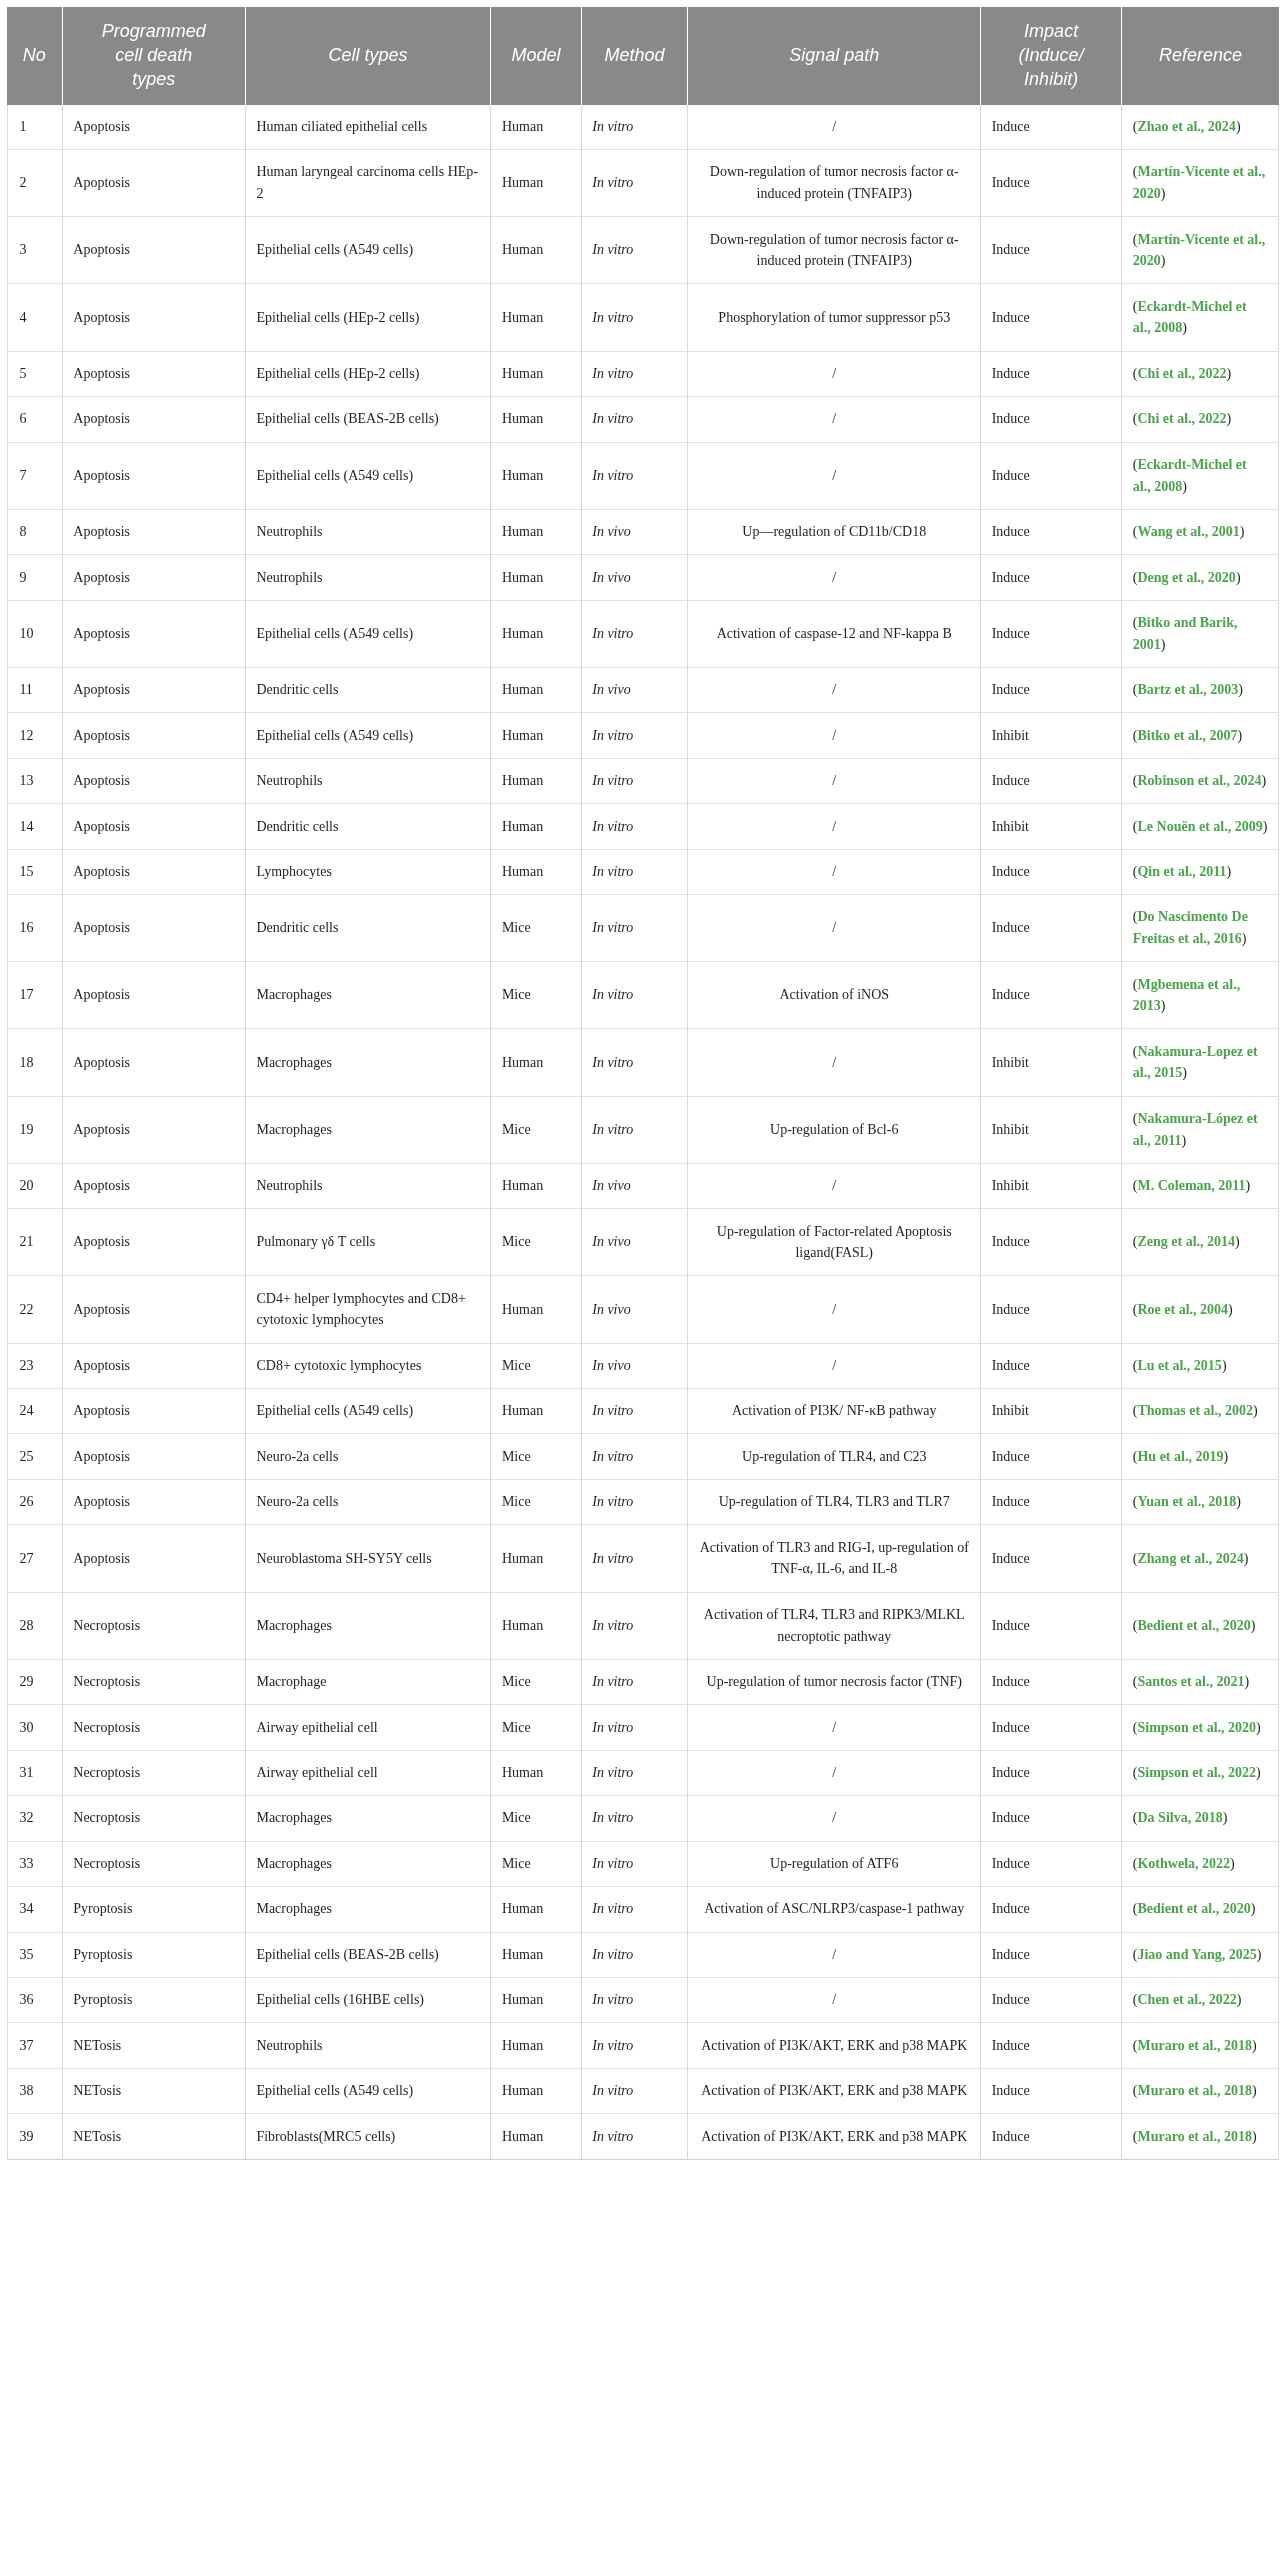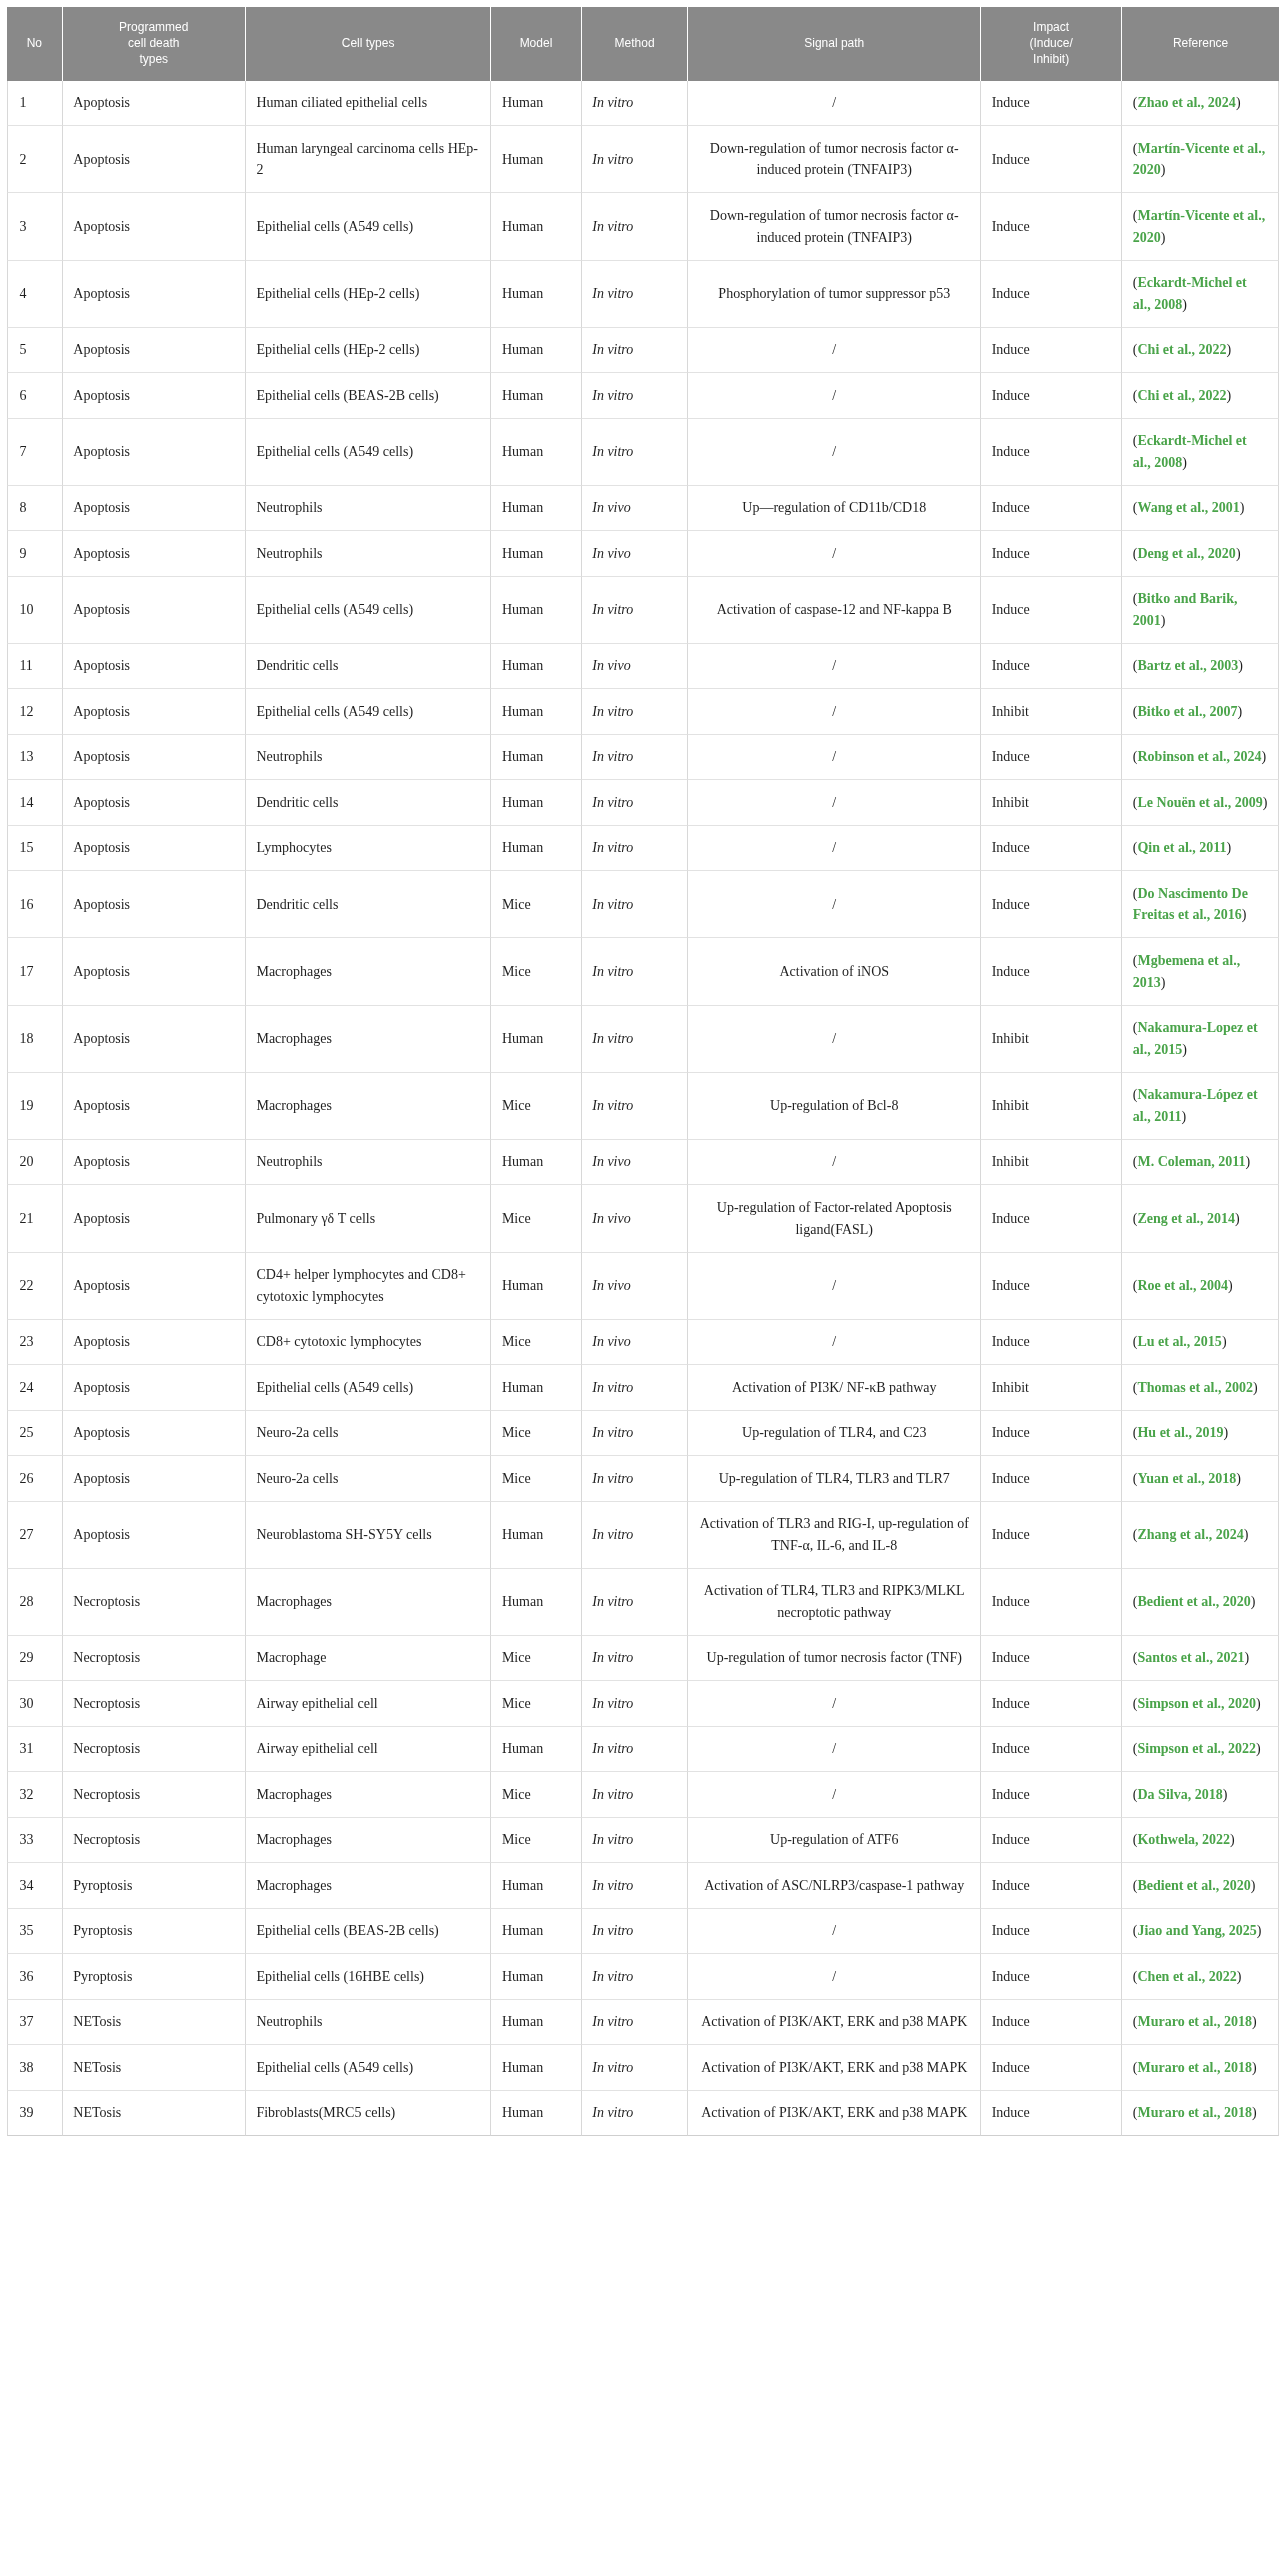--- a/index.html
+++ b/index.html
@@ -20,27 +20,28 @@
     border-collapse: separate;
     border-spacing: 0;
     table-layout: fixed;
   }
   
   thead th {
     background: var(--header-bg, #898989);
     color: var(--header-text, #ffffff);
     font-family: "Liberation Sans", "DejaVu Sans", sans-serif;
     font-weight: 400;
-    font-size: 12px;
+    font-size: 18px;
     line-height: 1.32;
     text-align: center;
     vertical-align: middle;
     padding: 13.2px 5.3px;
     border-left: 1.8px solid #ffffff;
     white-space: pre-line;
+    font-style: italic;
   }
   thead th:first-child { border-left: none; text-align: center; }
   
   tbody td {
     font-family: "Liberation Serif", "DejaVu Serif", serif;
     font-size: 14px;
     color: var(--body-text, #1f1f1f);
     line-height: 1.55;
     vertical-align: middle;
     padding: 11.4px 10.6px;
@@ -274,21 +275,21 @@
           <td class="col-signal-path">/</td>
           <td class="col-impact">Inhibit</td>
           <td class="col-reference"><span class="paren">(</span><a class="ref-link">Nakamura-Lopez et al., 2015</a><span class="paren">)</span></td>
         </tr>
         <tr>
           <td class="col-no">19</td>
           <td class="col-pcd-type">Apoptosis</td>
           <td class="col-cell-types">Macrophages</td>
           <td class="col-model">Mice</td>
           <td class="col-method">In vitro</td>
-          <td class="col-signal-path">Up-regulation of Bcl-8</td>
+          <td class="col-signal-path">Up-regulation of Bcl-6</td>
           <td class="col-impact">Inhibit</td>
           <td class="col-reference"><span class="paren">(</span><a class="ref-link">Nakamura-López et al., 2011</a><span class="paren">)</span></td>
         </tr>
         <tr>
           <td class="col-no">20</td>
           <td class="col-pcd-type">Apoptosis</td>
           <td class="col-cell-types">Neutrophils</td>
           <td class="col-model">Human</td>
           <td class="col-method">In vivo</td>
           <td class="col-signal-path">/</td>

